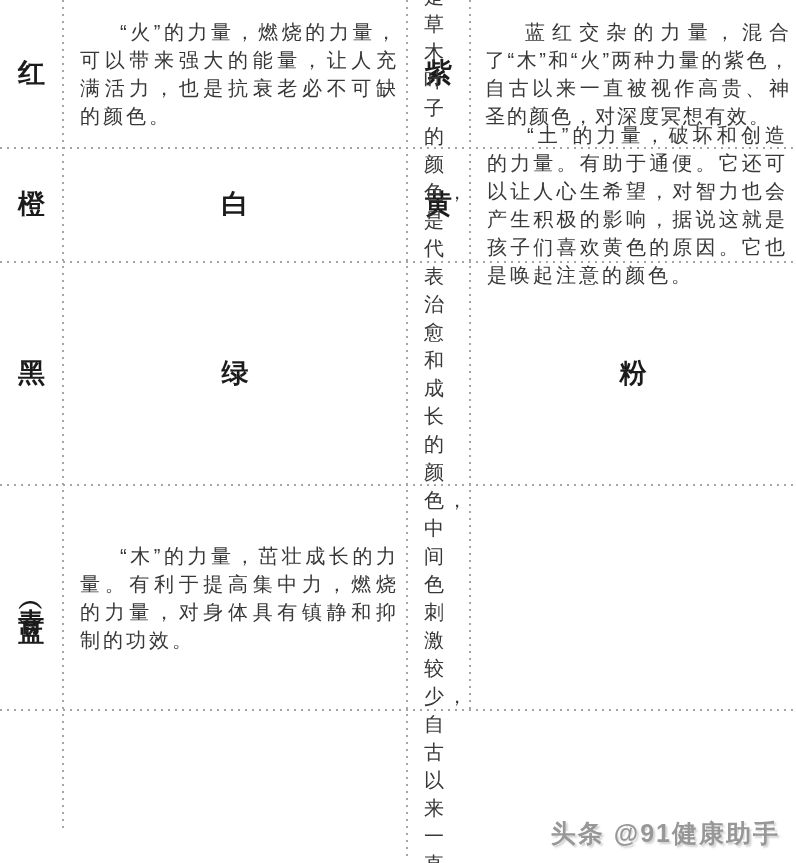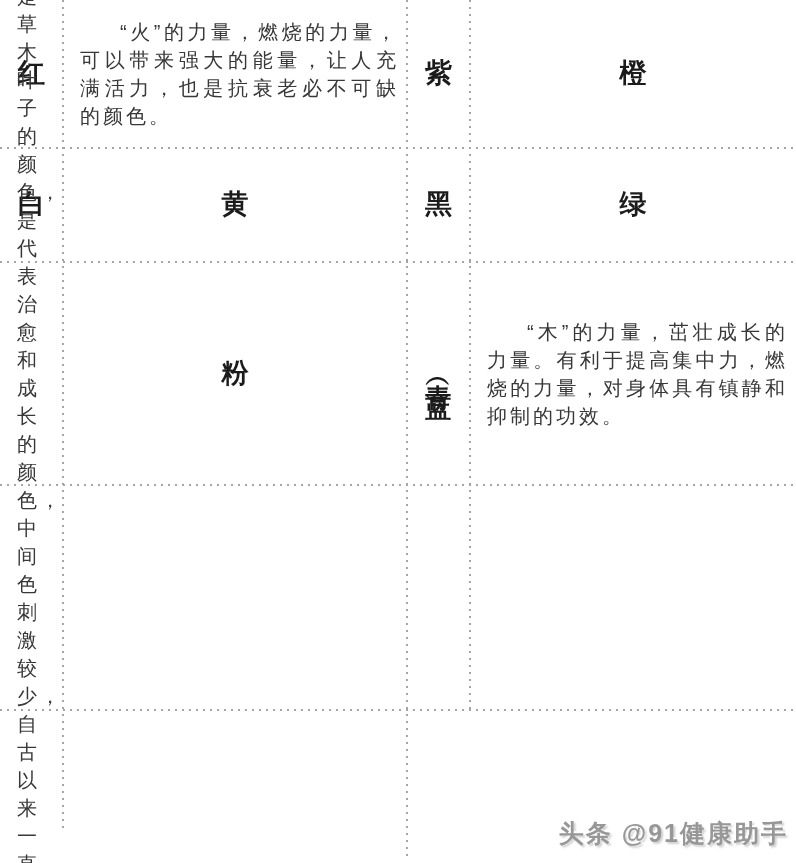--- a/index.html
+++ b/index.html
@@ -50,21 +50,21 @@
   }
   .vline{
     position:absolute;top:0;width:2px;
     background-image:repeating-linear-gradient(to bottom,var(--dot) 0 2px,transparent 2px 7px);
   }
   .h1{top:147px}.h2{top:261px}.h3{top:484px}.h4{top:709px}
   .v1{left:62px;height:833px}
   .v2{left:406px;height:859px}
   .v3{left:469px;height:710px}
   .watermark{
-    position:absolute;right:8px;bottom:13px;
+    position:absolute;right:16px;bottom:13px;
     font-size:25px;font-weight:700;letter-spacing:2px;
     color:var(--wm);
     text-shadow:-2px -2px 0 rgba(255,255,255,.95), 2px 2px 2px rgba(120,120,120,.35);
     white-space:nowrap;
   }
 </style>
 </head>
 <body>
 
 <div class="page">
@@ -73,30 +73,36 @@
 
     <div class="cell label-cell">
       <span class="label">红</span>
     </div>
     <div class="cell text-cell text-l">
       <p>“火”的力量，燃烧的力量，可以带来强大的能量，让人充满活力，也是抗衰老必不可缺的颜色。</p>
     </div>
     <div class="cell label-cell">
       <span class="label">紫</span>
     </div>
+    <div class="cell text-cell text-r">
+      <p>蓝红交杂的力量，混合了“木”和“火”两种力量的紫色，自古以来一直被视作高贵、神圣的颜色，对深度冥想有效。</p>
+    </div>
 
     <div class="cell label-cell">
       <span class="label">橙</span>
     </div>
     <div class="cell label-cell">
       <span class="label">白</span>
     </div>
 
     <div class="cell label-cell">
       <span class="label">黄</span>
+    </div>
+    <div class="cell text-cell text-l">
+      <p>“土”的力量，破坏和创造的力量。有助于通便。它还可以让人心生希望，对智力也会产生积极的影响，据说这就是孩子们喜欢黄色的原因。它也是唤起注意的颜色。</p>
     </div>
     <div class="cell label-cell">
       <span class="label">黑</span>
     </div>
 
     <div class="cell label-cell">
       <span class="label">绿</span>
     </div>
     <div class="cell text-cell text-l">
       <p>黄蓝交杂的力量，绿色是草木叶子的颜色，是代表治愈和成长的颜色，中间色刺激较少，自古以来一直被视作高贵。</p>

